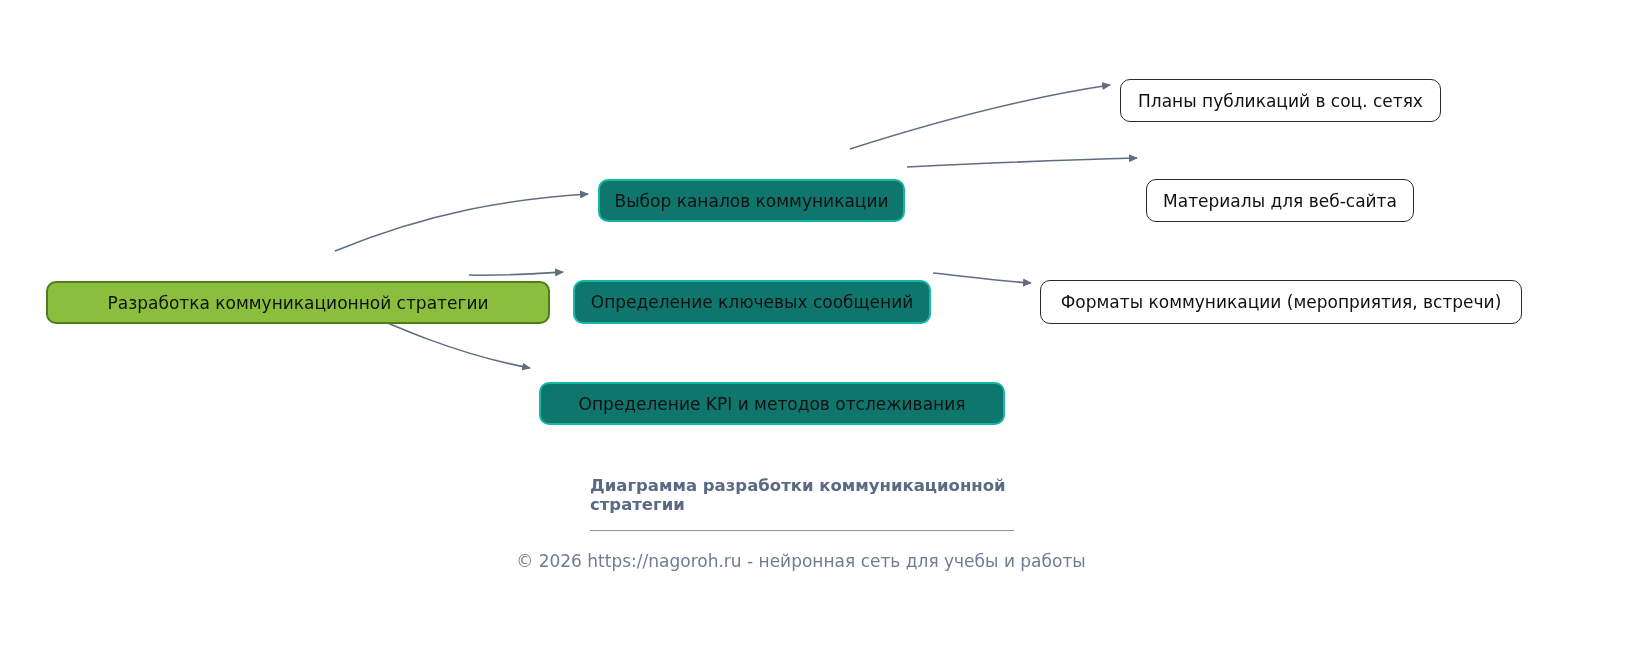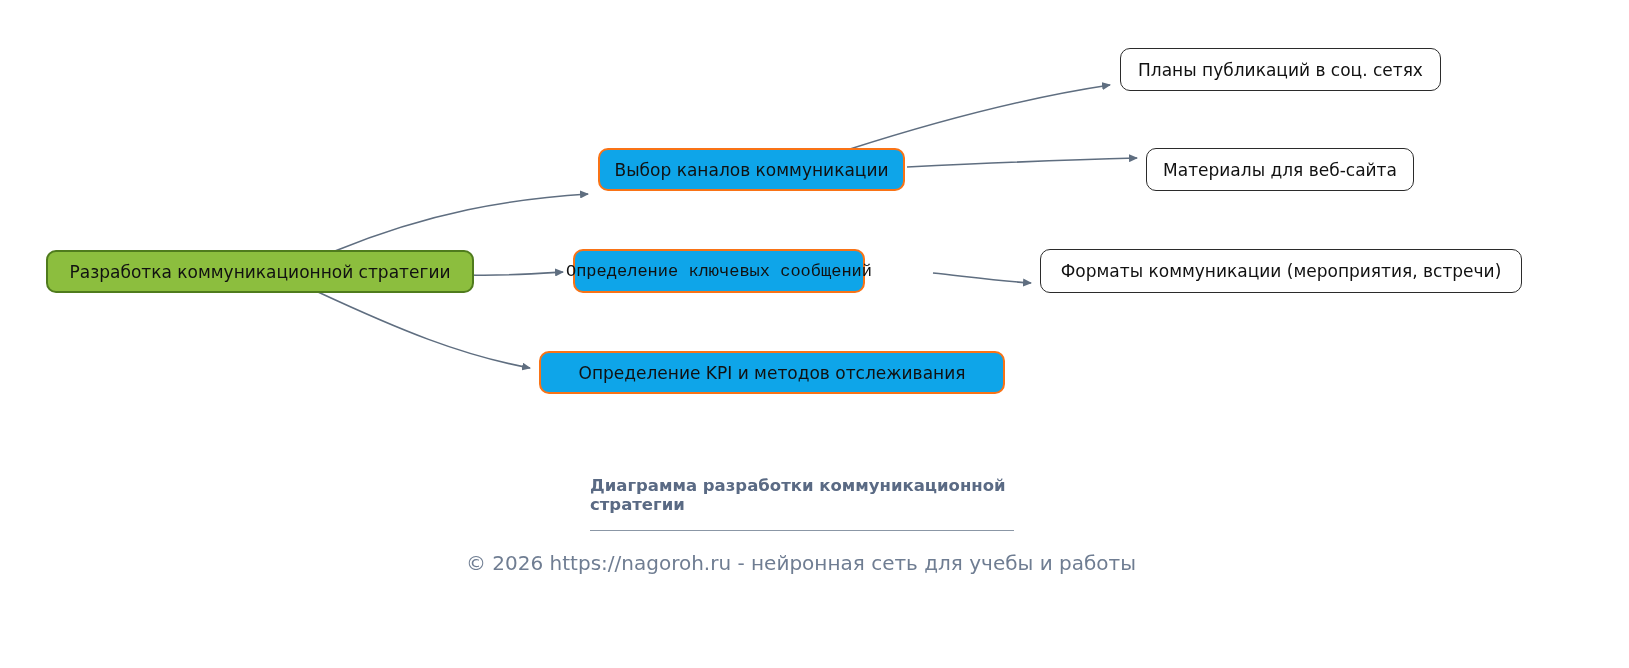--- a/index.html
+++ b/index.html
@@ -15,37 +15,38 @@
     position: absolute;
     display: flex;
     align-items: center;
     justify-content: center;
     border-radius: 10px;
     font-size: 17px;
     color: #111111;
     white-space: nowrap;
     box-sizing: border-box;
     padding: 0 14px;
+    margin-top: 31px;
   }
   .node-root {
-    left: 46px; top: 250px; width: 428px; height: 43px;
+    left: 46px; top: 250px; width: 504px; height: 43px;
     background: #8cbe3e;
     border: 2px solid #4f7b1d;
   }
   .node-branch {
-    background: #0ea5e9;
-    border: 2px solid #f97316;
+    background: #0f766e;
+    border: 2px solid #14b8a6;
     align-items: center;
   }
   .node-leaf {
     background: #ffffff;
     border: 1.5px solid #2b2b2b;
   }
   .node-channels { left: 598px; top: 148px; width: 307px; height: 43px; }
-  .node-messages { left: 573px; top: 249px; width: 292px; height: 44px; font-family: Liberation Mono, monospace; }
+  .node-messages { left: 573px; top: 249px; width: 358px; height: 44px; }
   .node-kpi      { left: 539px; top: 351px; width: 466px; height: 43px; }
   .node-social   { left: 1120px; top: 48px;  width: 321px; height: 43px; }
   .node-web      { left: 1146px; top: 148px; width: 268px; height: 43px; }
   .node-formats  { left: 1040px; top: 249px; width: 482px; height: 44px; }
 
   #edges {
     position: absolute;
     left: 0; top: 0;
     width: 1629px; height: 668px;
     pointer-events: none;
@@ -76,21 +77,21 @@
     width: 424px;
     height: 0;
     border-top: 1px solid #8b97a6;
   }
   .footer {
     position: absolute;
     left: 801px;
     top: 551px;
     transform: translateX(-50%);
     white-space: nowrap;
-    font-size: 20px;
+    font-size: 17px;
     color: #6f7d92;
   }
 </style>
 </head>
 <body>
 
 <div id="canvas">
 
   <svg id="edges" viewBox="0 0 1629 668" xmlns="http://www.w3.org/2000/svg">
     <defs>

